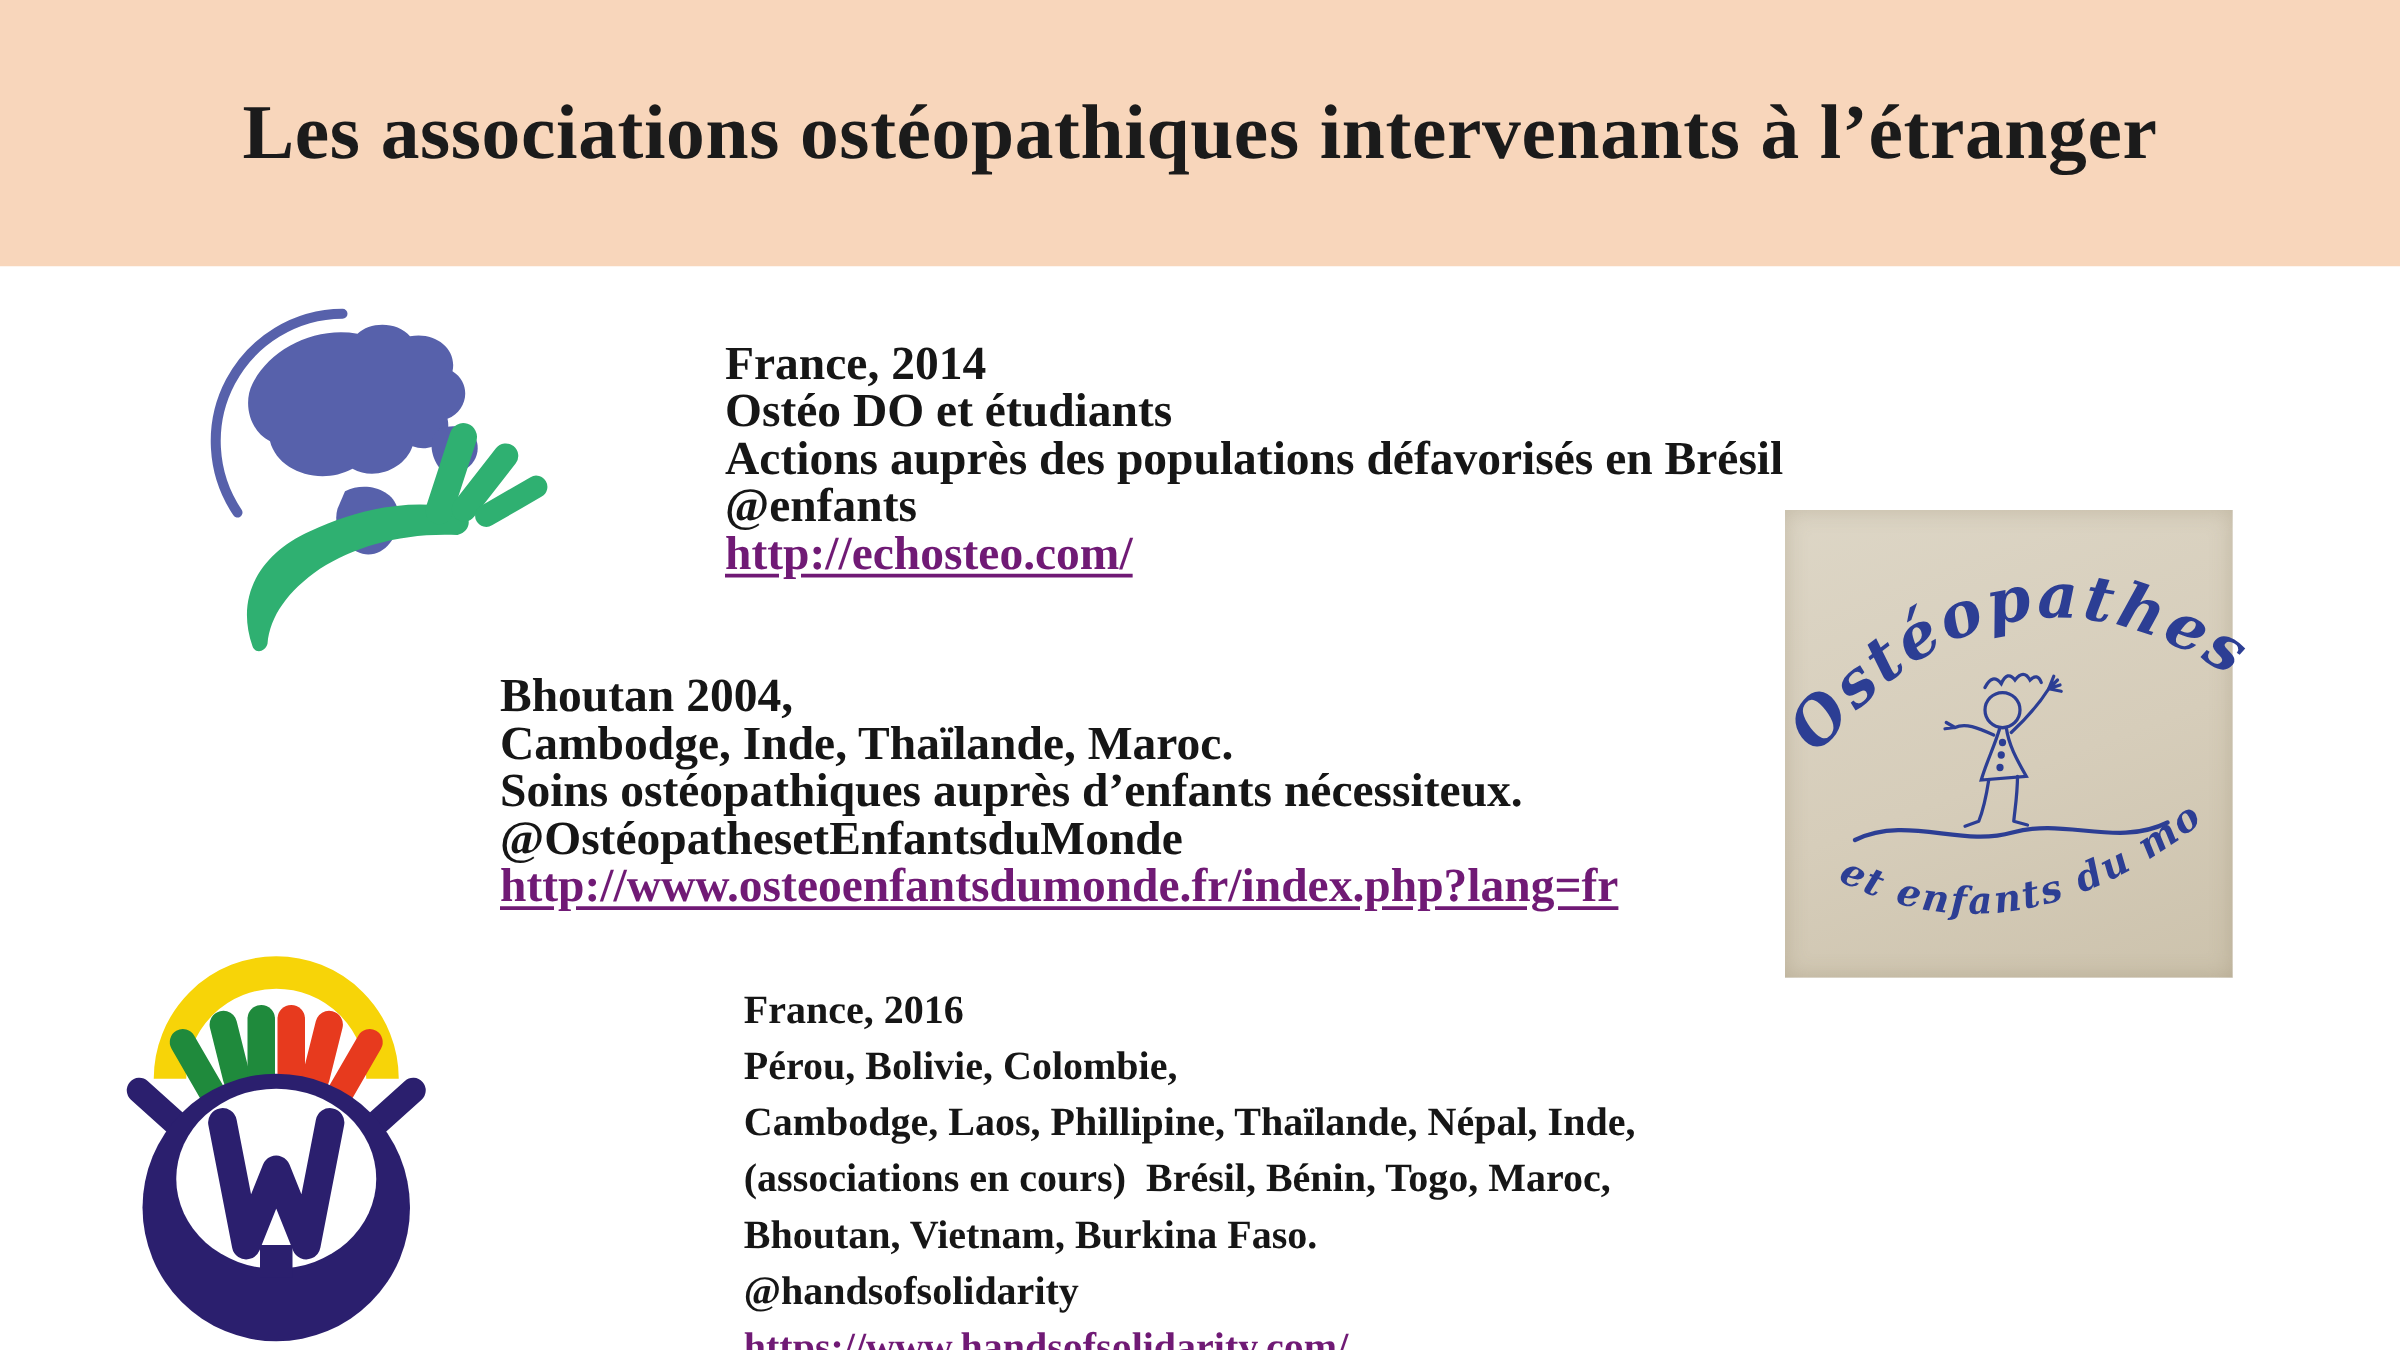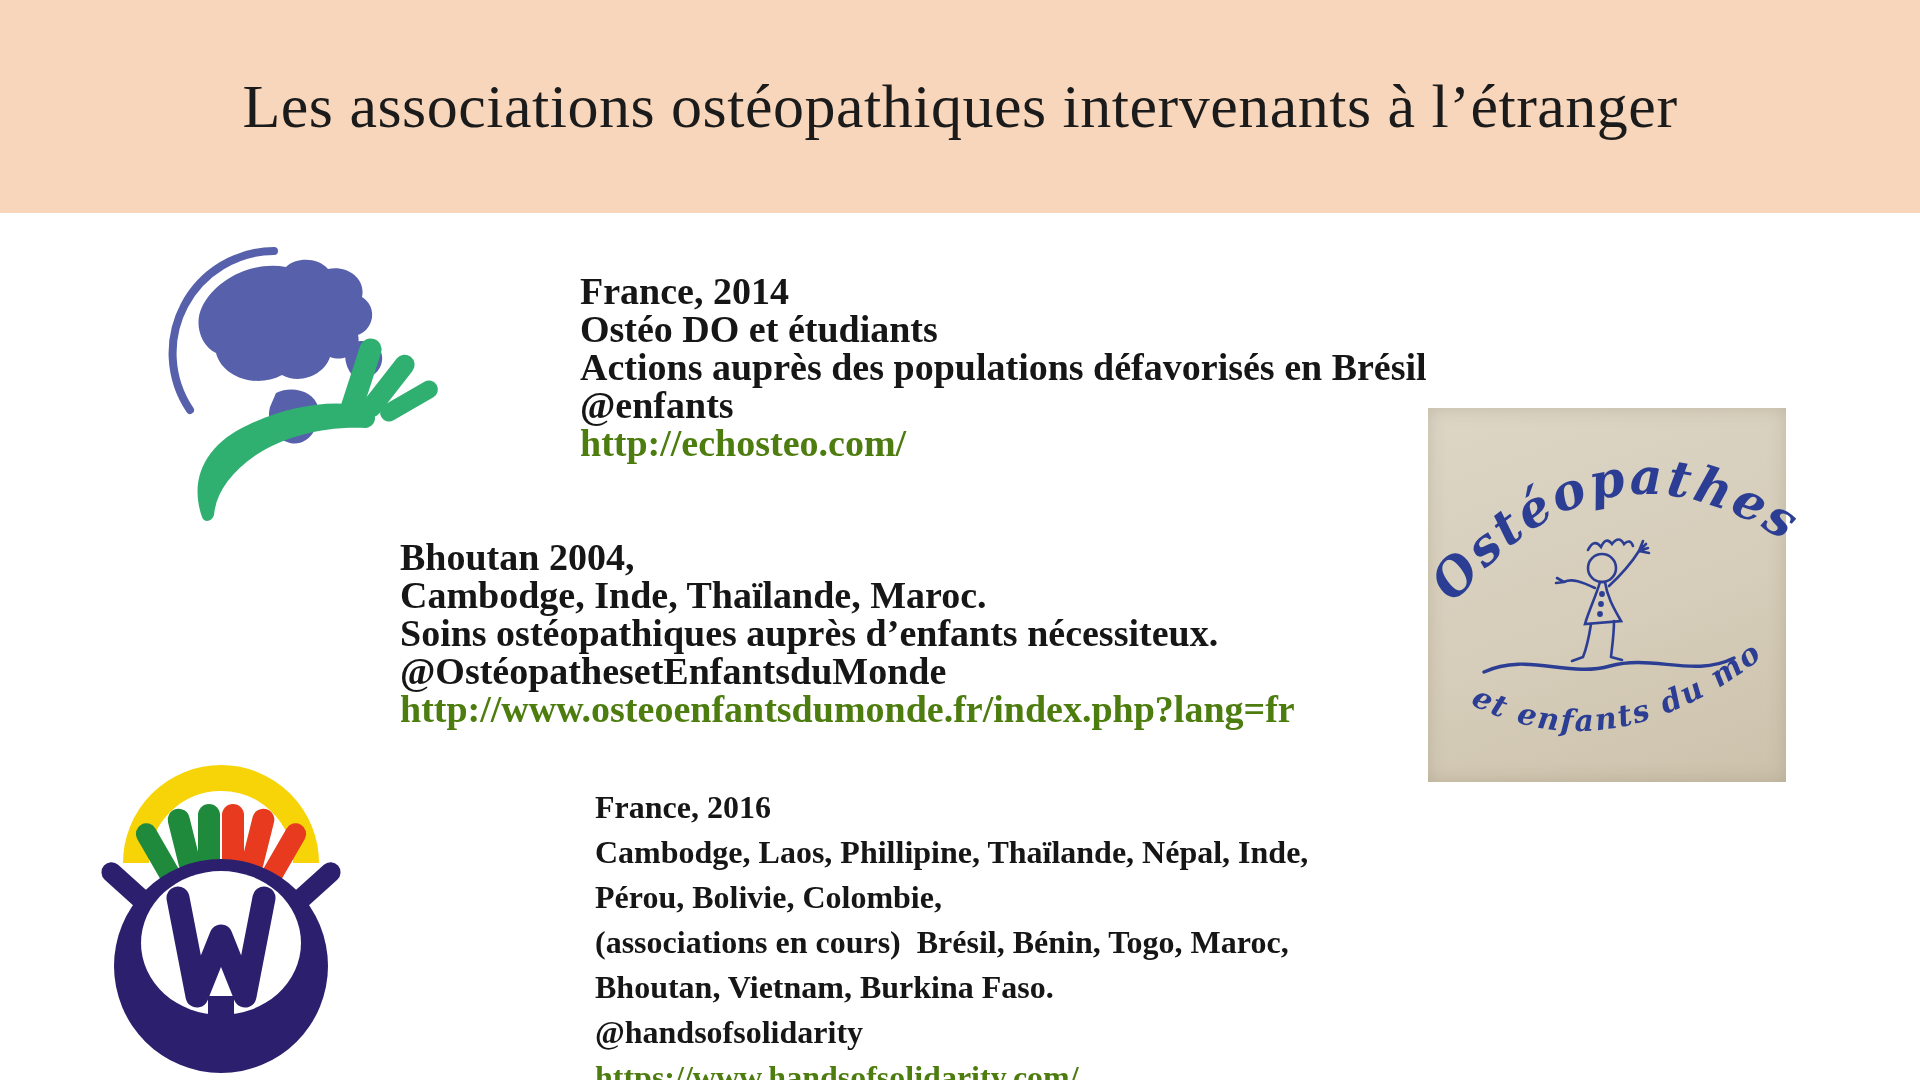--- a/index.html
+++ b/index.html
@@ -5,28 +5,28 @@
   html,body{margin:0;padding:0;background:#888;}
   .slide{
     position:relative;width:1920px;height:1080px;background:#ffffff;
     overflow:hidden;font-family:"Liberation Serif", serif;color:#161616;
   }
   .title-band{
     position:absolute;left:0;top:0;width:1920px;height:213px;
     background:#f8d6bb;display:flex;align-items:center;justify-content:center;
   }
   .title-band h1{
-    margin:0;font-size:62px;font-weight:400;color:#1b1b1b;
+    margin:0;font-size:62px;font-weight:700;color:#1b1b1b;
     letter-spacing:0.5px;white-space:nowrap;
   }
   .text-block{position:absolute;font-weight:700;}
   .tb{font-size:38px;line-height:38px;}
   .tb3{font-size:32px;line-height:45px;}
   .ln{white-space:pre;}
-  a.slide-link{color:#4d7c0f;text-underline-offset:4px;cursor:pointer;}
+  a.slide-link{color:#701a75;text-decoration:underline;text-underline-offset:4px;cursor:pointer;}
   .block1{left:580px;top:272px;}
   .block2{left:400px;top:538px;}
   .block3{left:595px;top:785px;}
   .logo-echo{position:absolute;left:168px;top:245px;width:264px;height:276px;}
   .logo-hands{position:absolute;left:78px;top:758px;width:286px;height:322px;}
   .photo{
     position:absolute;left:1428px;top:408px;width:358px;height:374px;
     background:linear-gradient(160deg,#ddd6c6 0%,#d6cdba 55%,#ccc2ac 100%);
     box-shadow:inset 0 0 18px rgba(120,105,70,.25);
   }
@@ -125,21 +125,21 @@
       </g>
       <circle cx="143" cy="208" r="107" fill="#2b1f6e"></circle>
       <ellipse cx="143" cy="185" rx="80" ry="72" fill="#ffffff"></ellipse>
       <path d="M100,140 L119,238 L143,178 L167,238 L186,140" fill="none" stroke="#2b1f6e" stroke-width="23" stroke-linecap="round" stroke-linejoin="round"></path>
       <rect x="130" y="238" width="26" height="26" fill="#2b1f6e"></rect>
     </svg>
   </div>
 
   <div class="text-block tb3 block3">
     <div class="ln">France, 2016</div>
+    <div class="ln">Pérou, Bolivie, Colombie,</div>
     <div class="ln">Cambodge, Laos, Phillipine, Thaïlande, Népal, Inde,</div>
-    <div class="ln">Pérou, Bolivie, Colombie,</div>
     <div class="ln">(associations en cours)  Brésil, Bénin, Togo, Maroc,</div>
     <div class="ln">Bhoutan, Vietnam, Burkina Faso.</div>
     <div class="ln">@handsofsolidarity</div>
     <a class="slide-link">https://www.handsofsolidarity.com/</a>
   </div>
 
 </div>
 
 </body></html>

